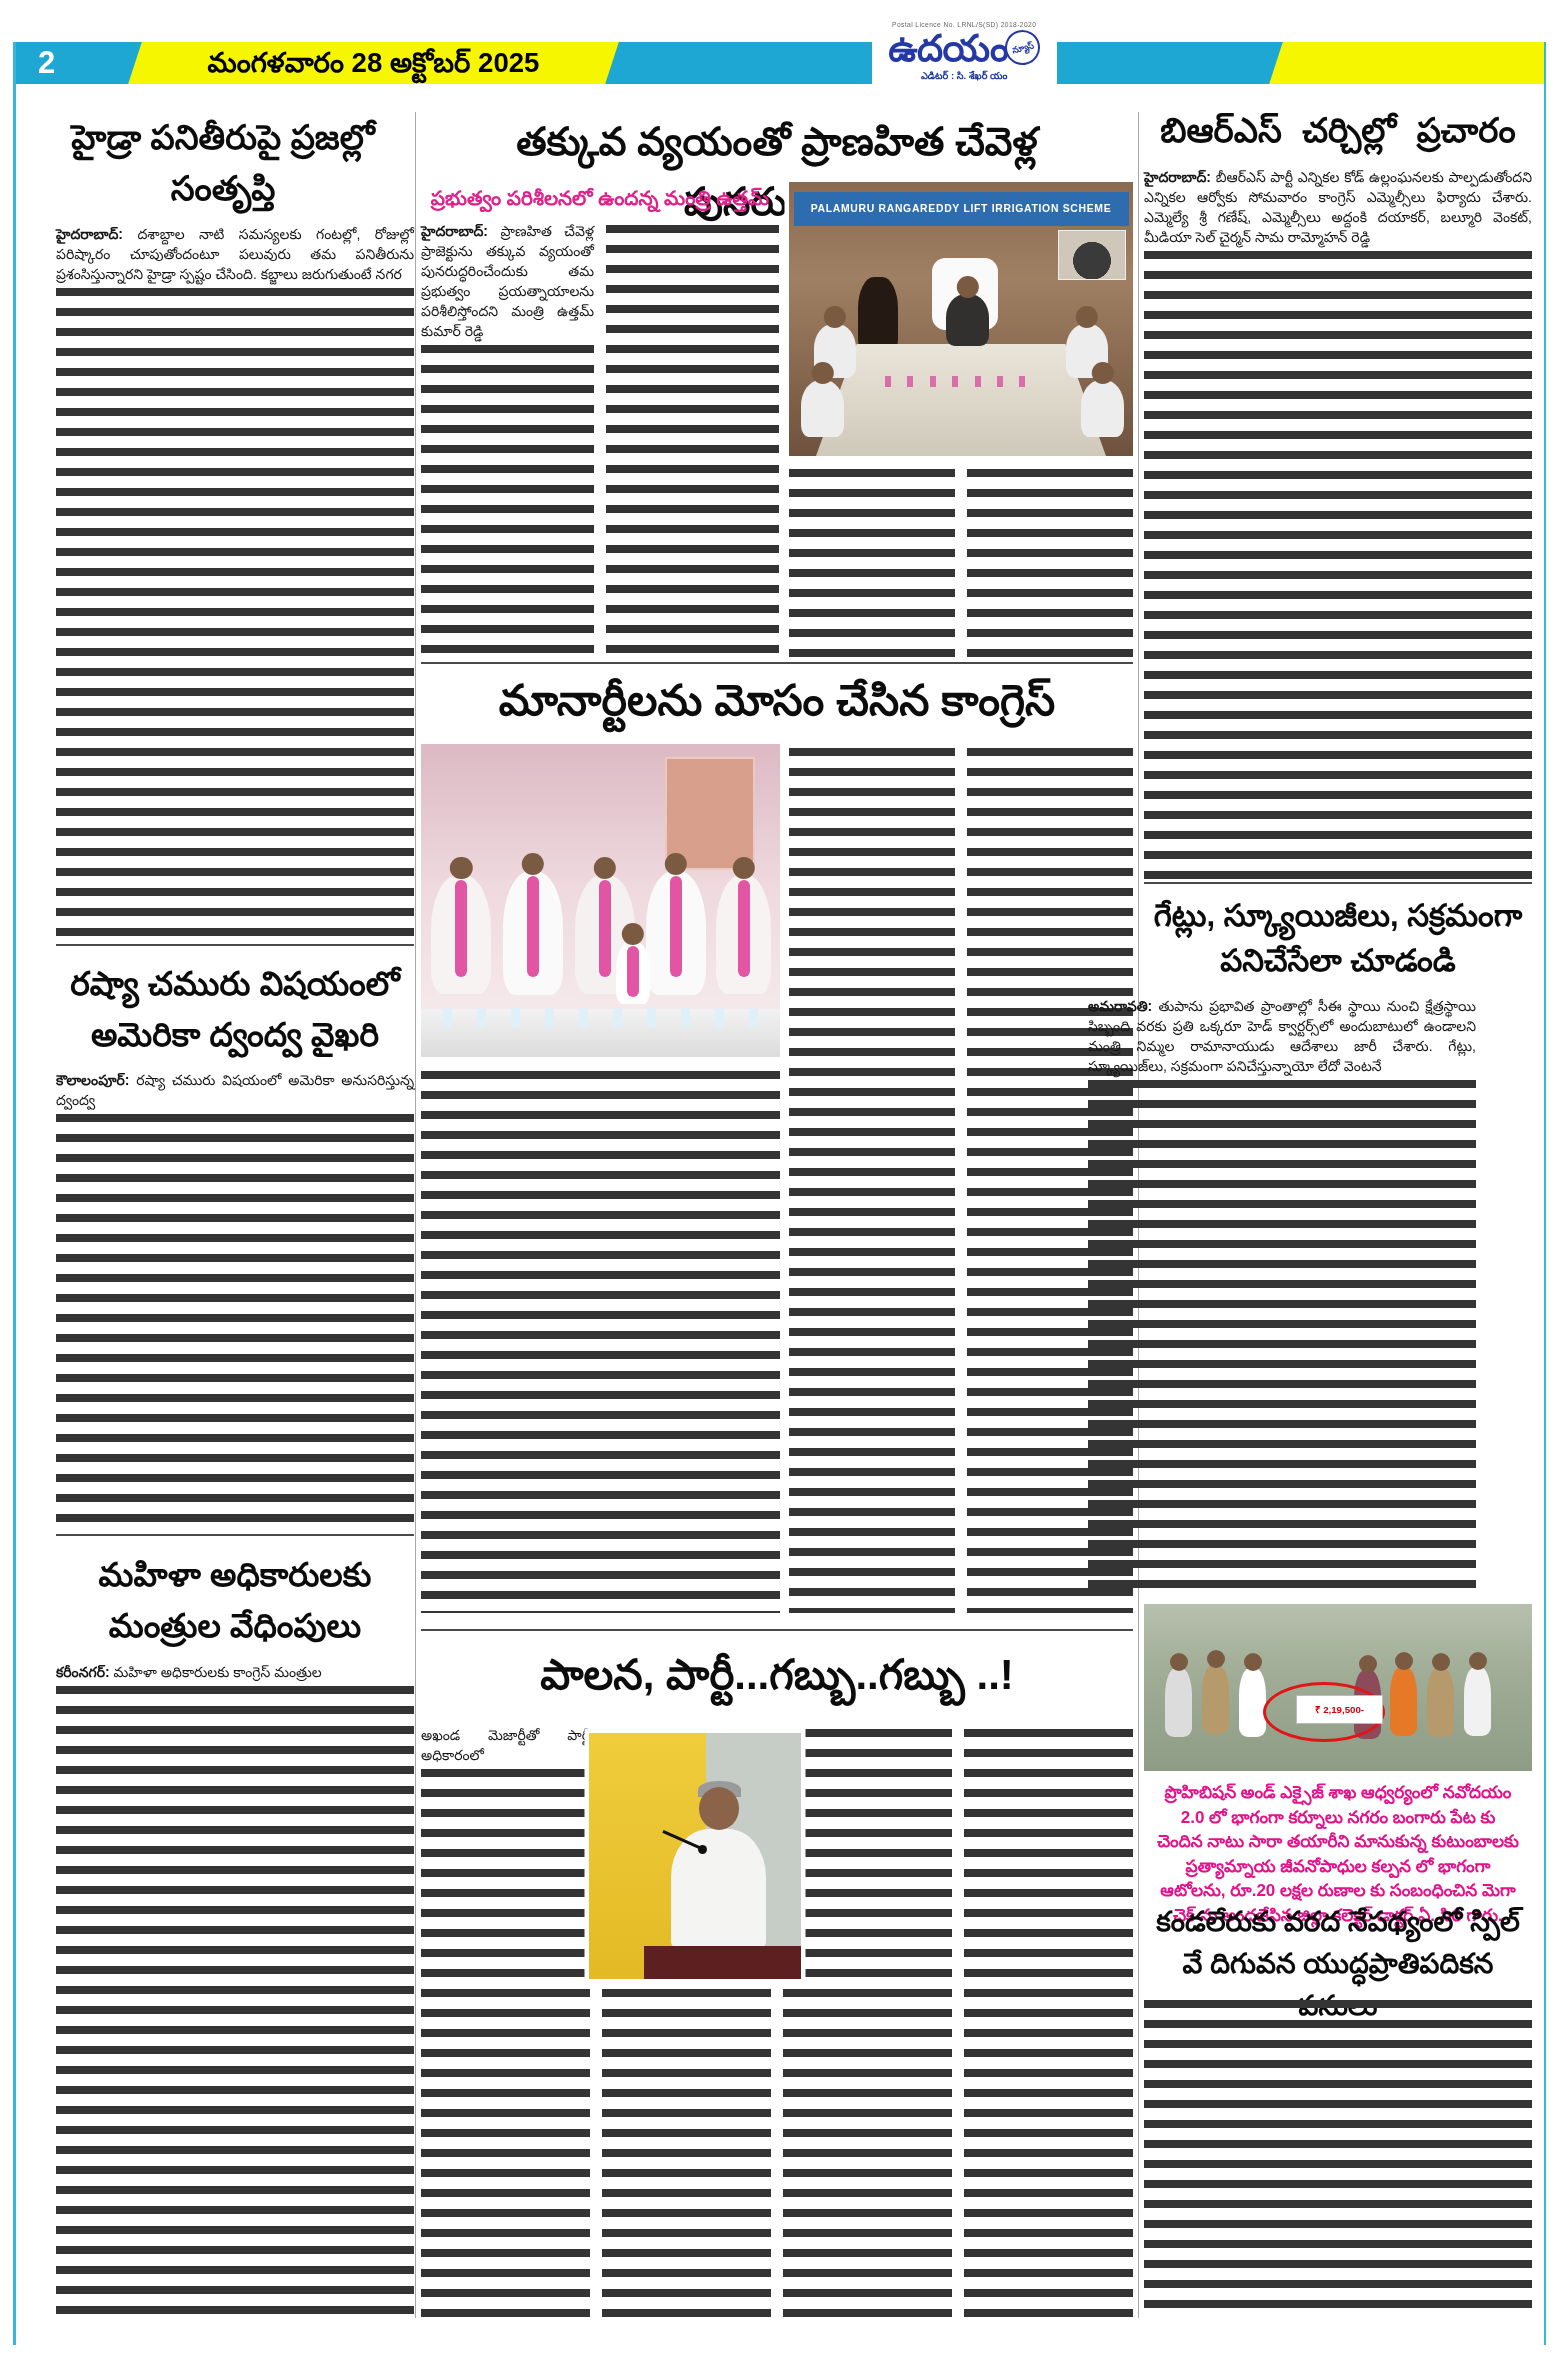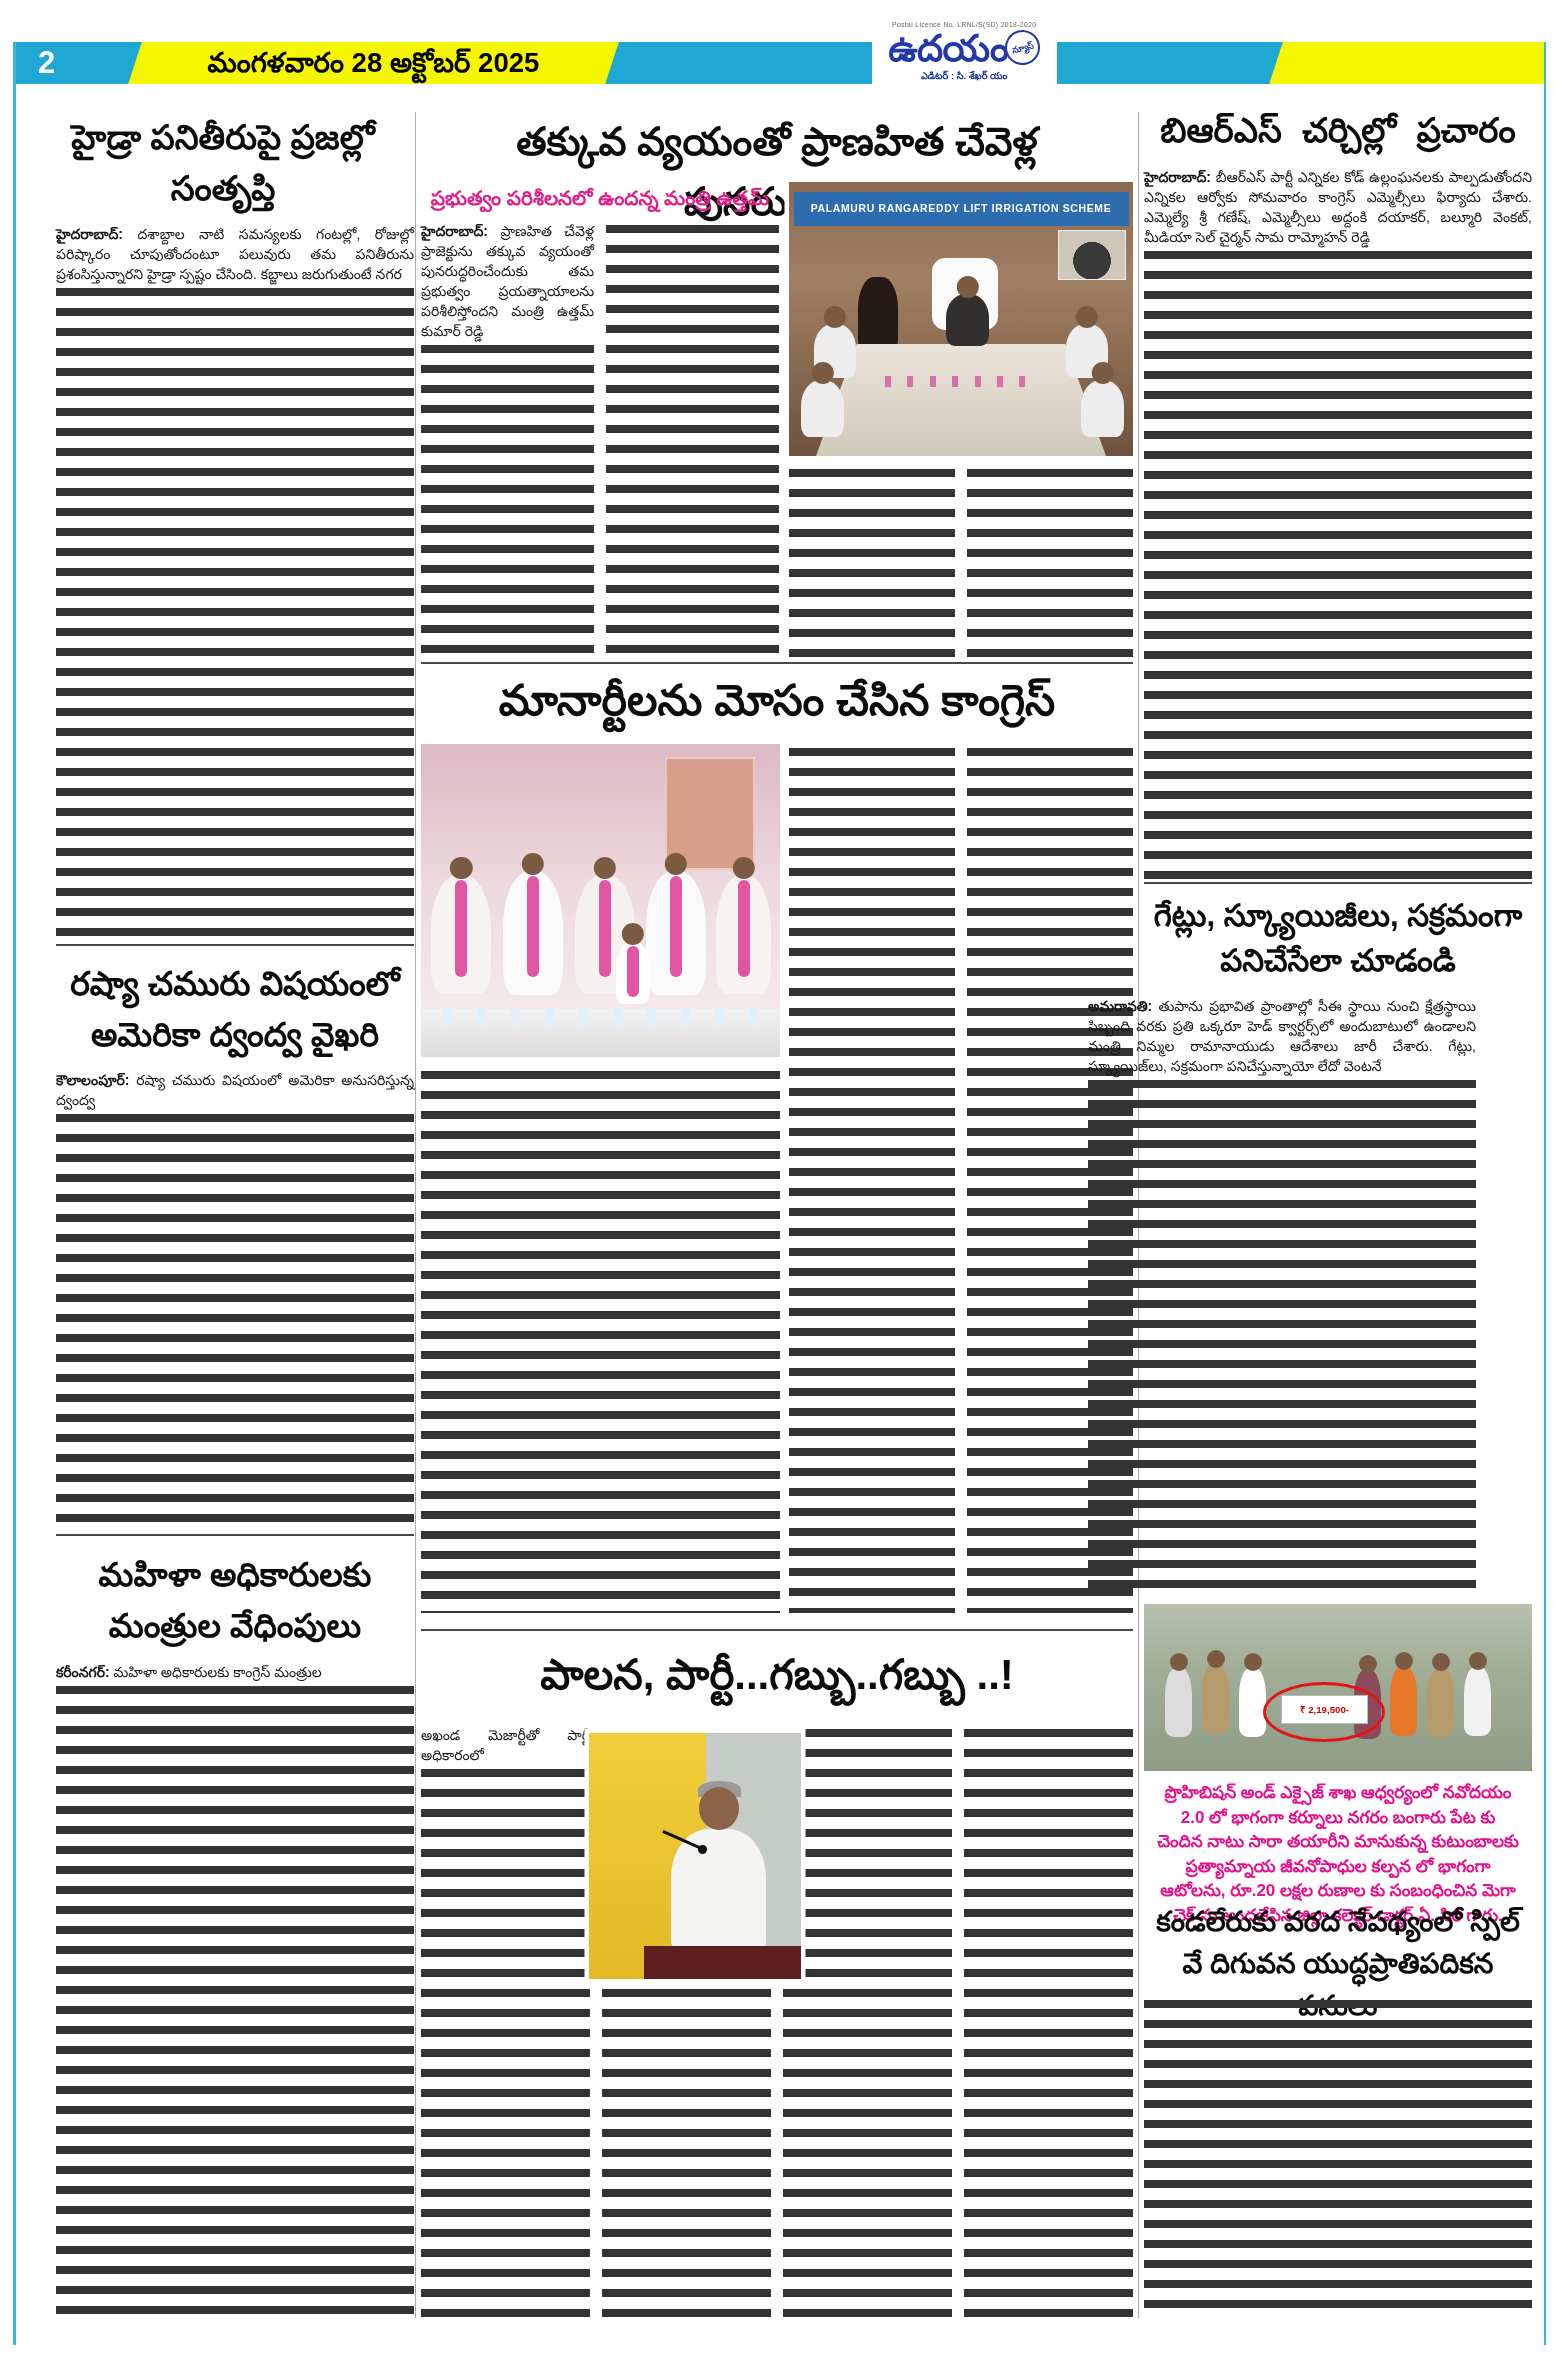--- a/index.html
+++ b/index.html
@@ -245,21 +245,21 @@
 
 <div class="photo photo-excise" style="left:1144px;top:1604px;width:388px;height:167px;">
   <div class="psn2" style="left:21px;top:64px;background:#dcdcdc;"></div>
   <div class="psn2" style="left:58px;top:61px;background:#b69a6b;"></div>
   <div class="psn2" style="left:95px;top:64px;background:#ffffff;"></div>
   <div class="psn2" style="left:246px;top:63px;background:#e57928;"></div>
   <div class="psn2" style="left:283px;top:64px;background:#b69a6b;"></div>
   <div class="psn2" style="left:320px;top:63px;background:#f1f1f1;"></div>
   <div class="psn2" style="left:210px;top:66px;background:#8c4a5a;"></div>
   <div class="oval" style="left:119px;top:78px;width:116px;height:54px;"></div>
-  <div class="cheque" style="left:137px;top:91px;width:85px;height:27px;text-align:right;">₹ 2,19,500-</div>
+  <div class="cheque" style="left:152px;top:91px;width:85px;height:27px;text-align:right;">₹ 2,19,500-</div>
 </div>
 <div class="abs caption" style="left:1157px;top:1781px;width:362px;">ప్రొహిబిషన్ అండ్ ఎక్సైజ్ శాఖ ఆధ్వర్యంలో నవోదయం 2.0 లో భాగంగా కర్నూలు నగరం బంగారు పేట కు చెందిన నాటు సారా తయారీని మానుకున్న కుటుంబాలకు ప్రత్యామ్నాయ జీవనోపాధుల కల్పన లో భాగంగా ఆటోలను, రూ.20 లక్షల రుణాల కు సంబంధించిన మెగా చెక్ ను అందజేసిన జిల్లా కలెక్టర్ డాక్టర్ ఏ. సిరి గారు.</div>
 
 <section class="abs" style="left:1144px;top:1901px;width:388px;height:86px;">
   <div class="hl" style="font-size:28px;line-height:42px;">కండలేరుకు వరద నేపథ్యంలో స్పిల్ వే దిగువన యుద్ధప్రాతిపదికన పనులు</div>
 </section>
 <div class="abs body-text" style="left:1144px;top:2000px;width:388px;height:318px;">
   <div class="fill" style="margin-top:0;"></div>
 </div>
 

